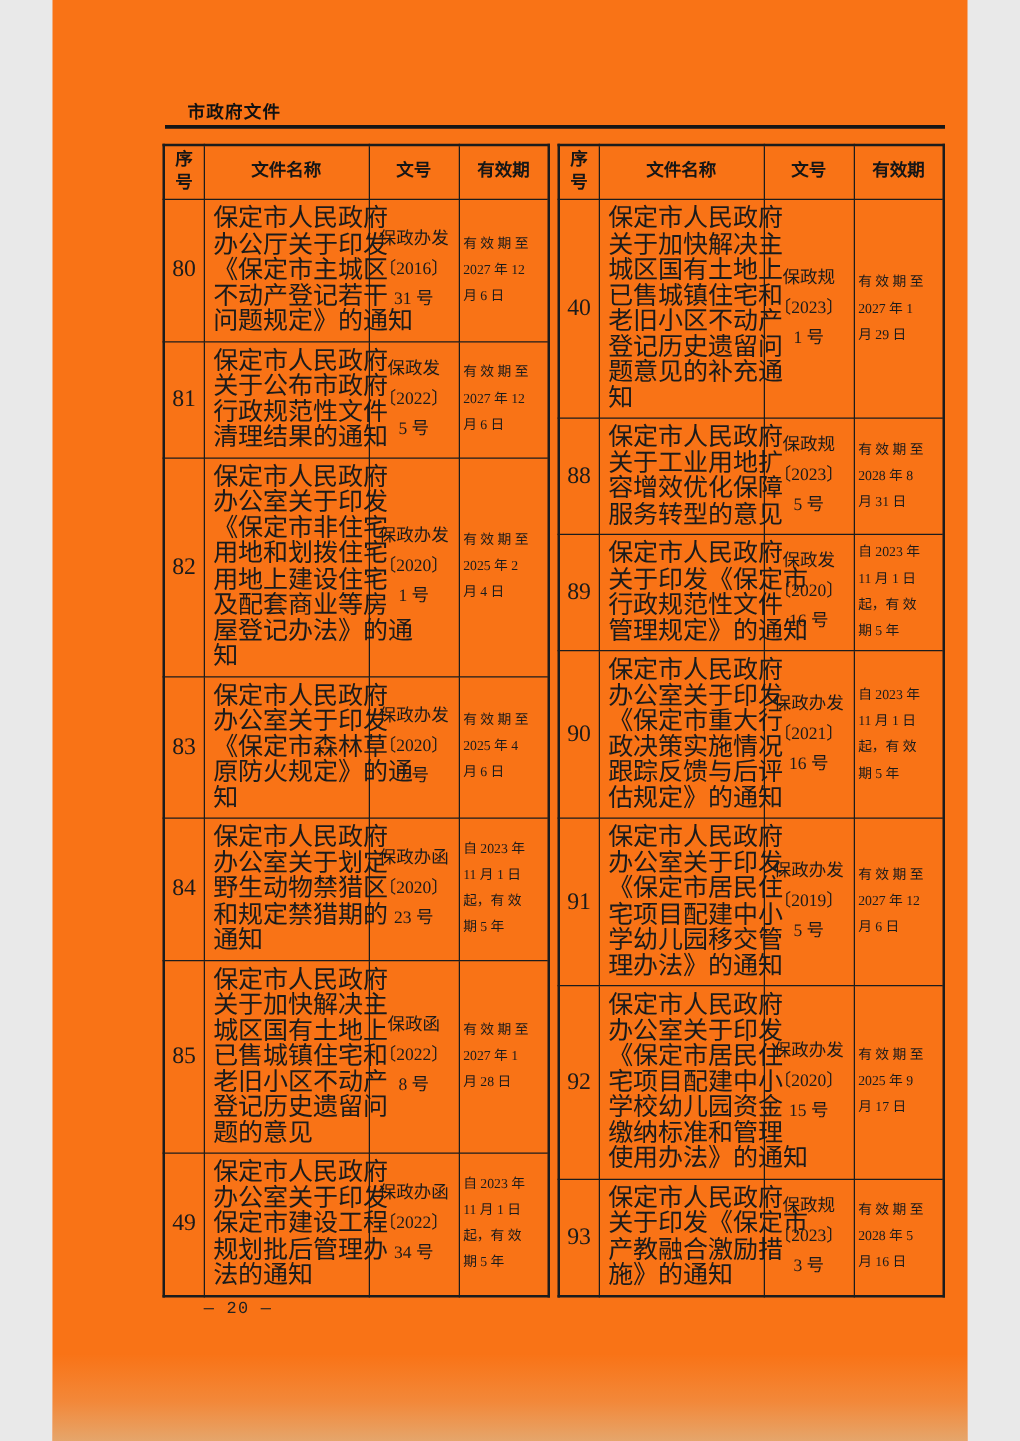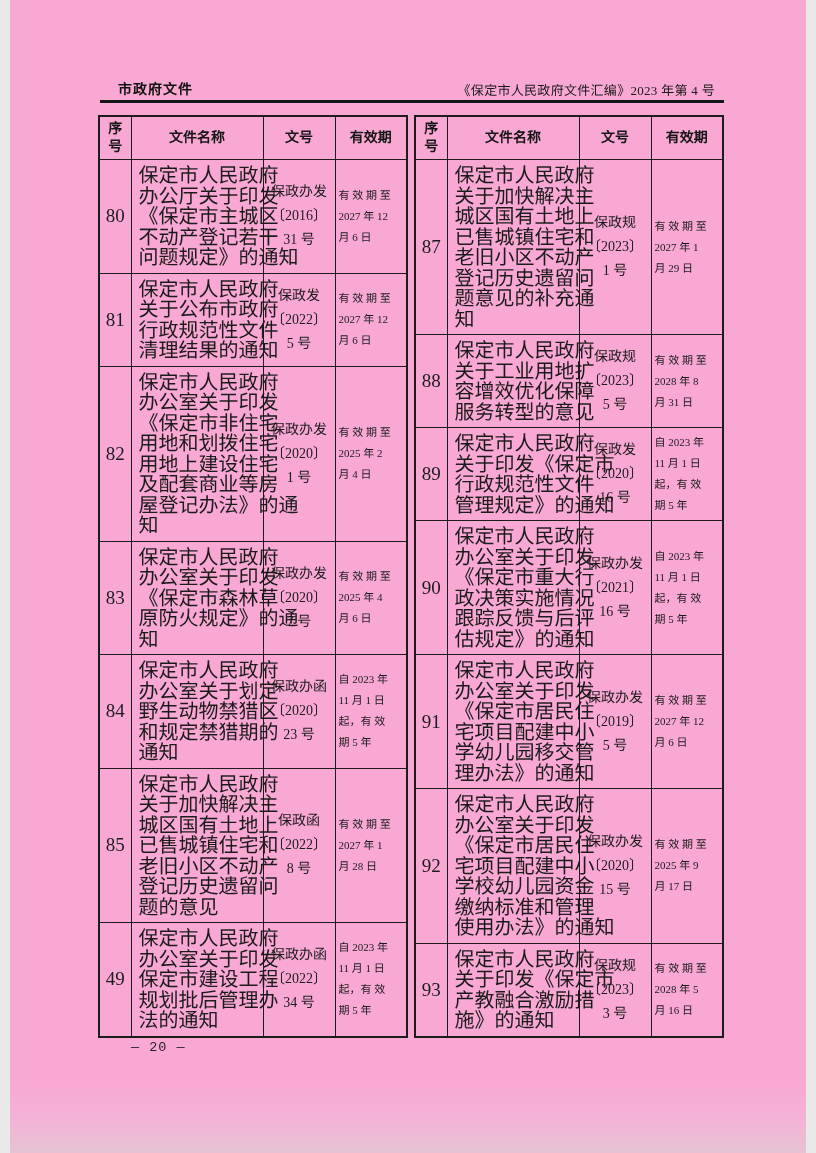--- a/index.html
+++ b/index.html
@@ -2,23 +2,23 @@
 <html lang="zh-CN"><head>
 <meta charset="utf-8">
 <style>
   html,body{margin:0;padding:0;}
   body{
     background:#e9e9e9;
     font-family:"Liberation Serif","DejaVu Serif",serif;
   }
   .page{
     position:relative;
-    width:796px;height:1153px;
+    width:732px;height:1153px;
     margin:0 auto;
-    background:#f9a8d4;
+    background:#f97316;
     color:#1b1b1b;
     overflow:hidden;
   }
   
   .page::after{
     content:"";
     position:absolute;left:0;bottom:0;width:100%;height:70px;
     background:linear-gradient(to bottom, rgba(213,232,219,0) 0%, rgba(213,232,219,0.18) 55%, rgba(205,228,212,0.45) 100%);
     pointer-events:none;
   }
@@ -78,21 +78,20 @@
     font-size:13.5px;letter-spacing:1px;color:#222;font-family:Liberation Mono, monospace;
   }
 </style>
 </head>
 <body>
 
 <div class="page">
 
   <span class="h-left">市政府文件</span>
 
-  <span class="h-right">《保定市人民政府文件汇编》2023 年第 4 号</span>
 
   <div class="h-rule"></div>
 
   <table class="doc-table t-left">
     <colgroup>
       <col class="c-no">
         <col class="c-name">
         <col class="c-doc">
         <col class="c-val">
     </colgroup>
@@ -224,21 +223,21 @@
       <tr>
         <th>序
 号</th>
         <th>文件名称</th>
         <th>文号</th>
         <th>有效期</th>
       </tr>
     </thead>
     <tbody>
         <tr>
-          <td class="c-no">87</td>
+          <td class="c-no">40</td>
           <td class="c-name">保定市人民政府
 关于加快解决主
 城区国有土地上
 已售城镇住宅和
 老旧小区不动产
 登记历史遗留问
 题意见的补充通
 知</td>
           <td class="c-doc">保政规
 〔2023〕

